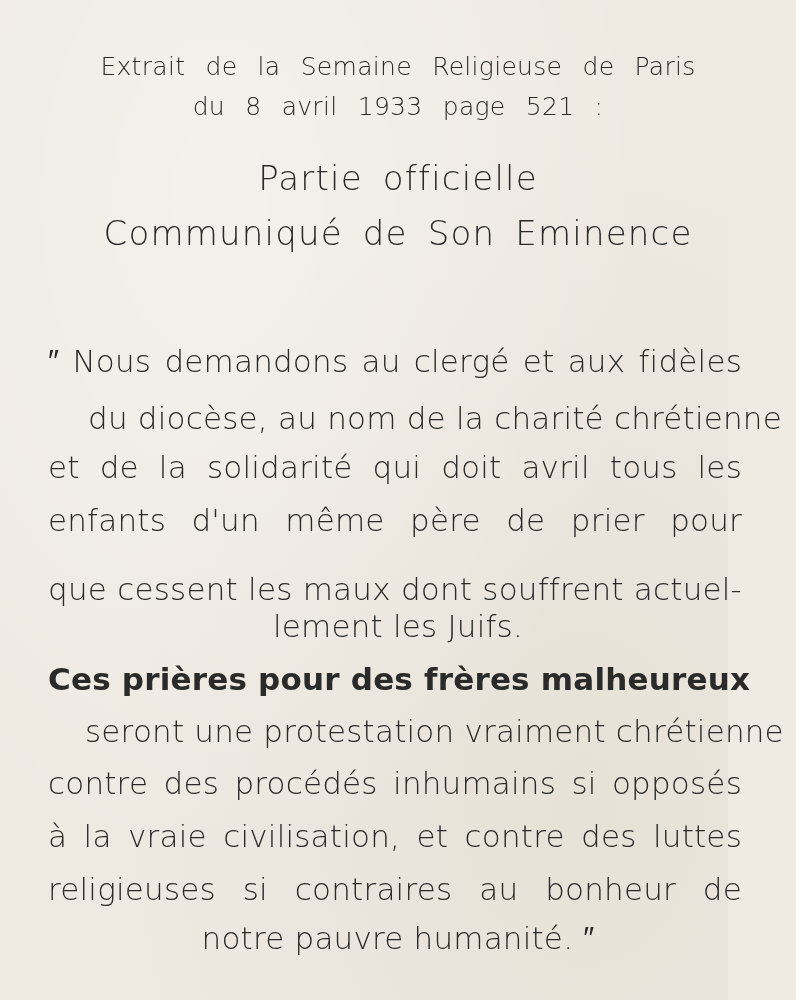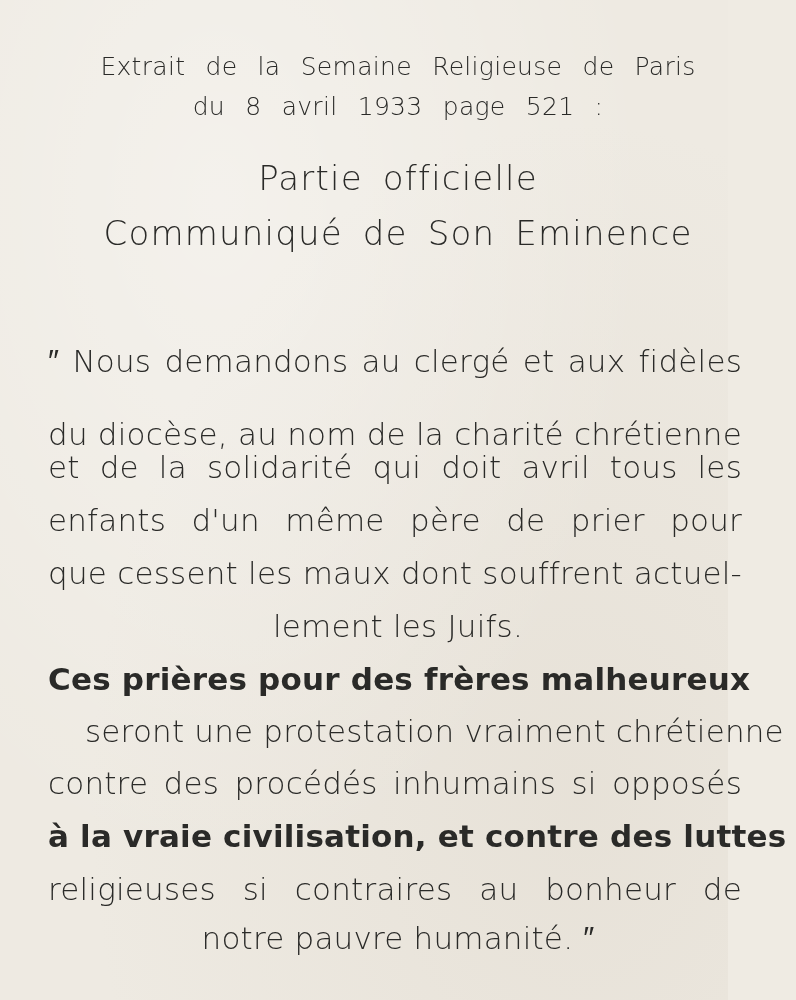--- a/index.html
+++ b/index.html
@@ -60,29 +60,29 @@
 <div class="paper">
 
   <div class="line source-line" style="top:52px;">Extrait de la Semaine Religieuse de Paris</div>
   <div class="line source-line" style="top:92px;">du 8 avril 1933 page 521 :</div>
 
   <div class="line title-line" style="top:158px;">Partie officielle</div>
   <div class="line title-line" style="top:213px;">Communiqué de Son Eminence</div>
 
   <div>
     <div class="line body-line justify" style="top:343px;">″ Nous demandons au clergé et aux fidèles</div>
-    <div class="line body-line justify" style="top:416px;">du diocèse, au nom de la charité chrétienne</div>
+    <div class="line body-line justify" style="top:400px;margin-left:40px;">du diocèse, au nom de la charité chrétienne</div>
     <div class="line body-line justify" style="top:449px;">et de la solidarité qui doit avril tous les</div>
     <div class="line body-line justify" style="top:502px;">enfants d'un même père de prier pour</div>
-    <div class="line body-line justify" style="top:555px;">que cessent les maux dont souffrent actuel-</div>
+    <div class="line body-line justify" style="top:571px;">que cessent les maux dont souffrent actuel-</div>
     <div class="line body-line" style="top:608px;">lement les Juifs.</div>
   </div>
 
   <div>
     <div class="line body-line justify" style="top:661px;font-weight:bold;">Ces prières pour des frères malheureux</div>
     <div class="line body-line justify" style="top:713px;margin-left:37px;">seront une protestation vraiment chrétienne</div>
     <div class="line body-line justify" style="top:765px;">contre des procédés inhumains si opposés</div>
-    <div class="line body-line justify" style="top:818px;font-weight:bold;">à la vraie civilisation, et contre des luttes</div>
+    <div class="line body-line justify" style="top:818px;">à la vraie civilisation, et contre des luttes</div>
     <div class="line body-line justify" style="top:871px;">religieuses si contraires au bonheur de</div>
     <div class="line body-line" style="top:920px;">notre pauvre humanité. ″</div>
   </div>
 
 </div>
 
 </body></html>

